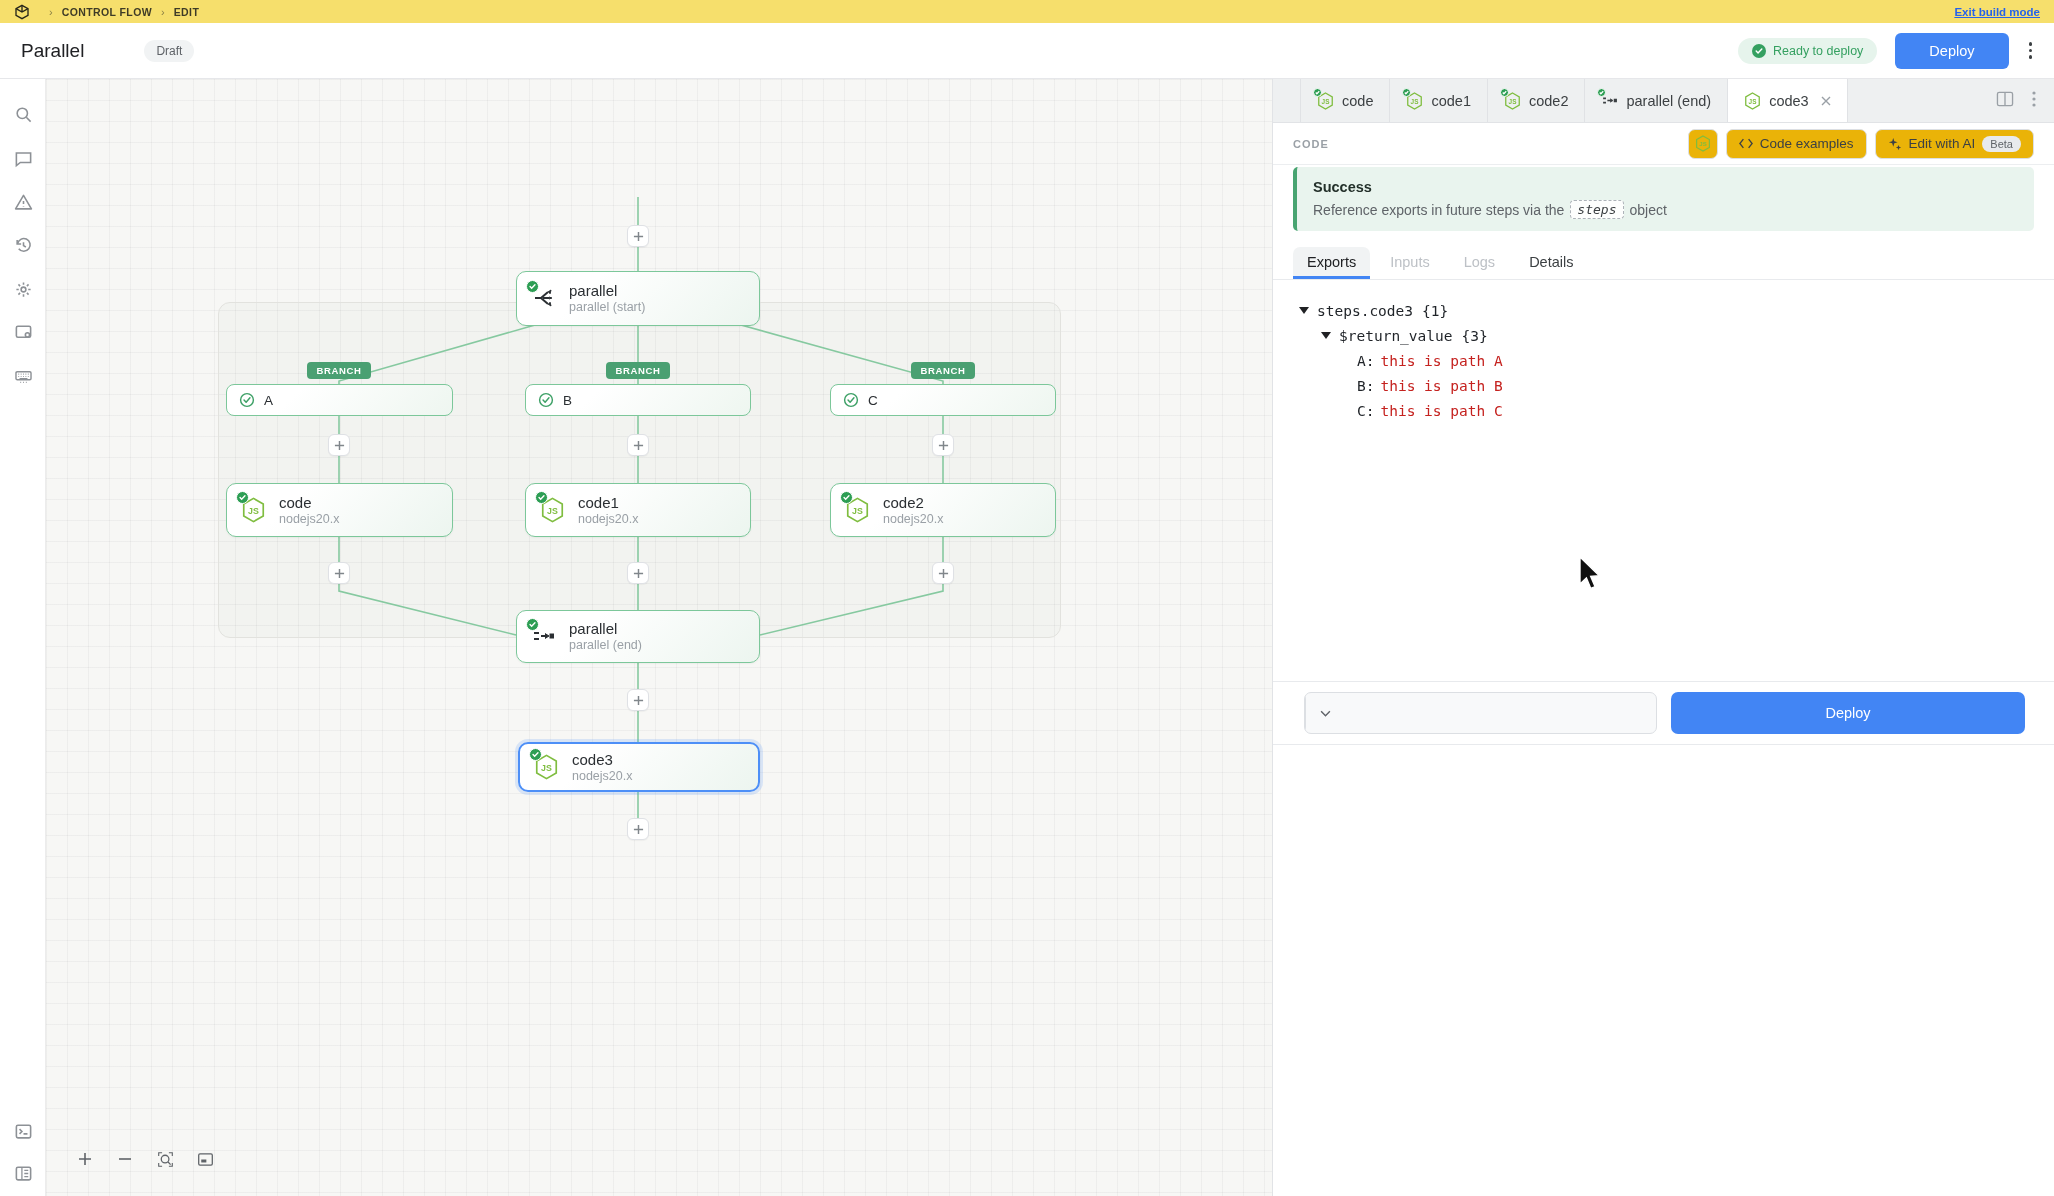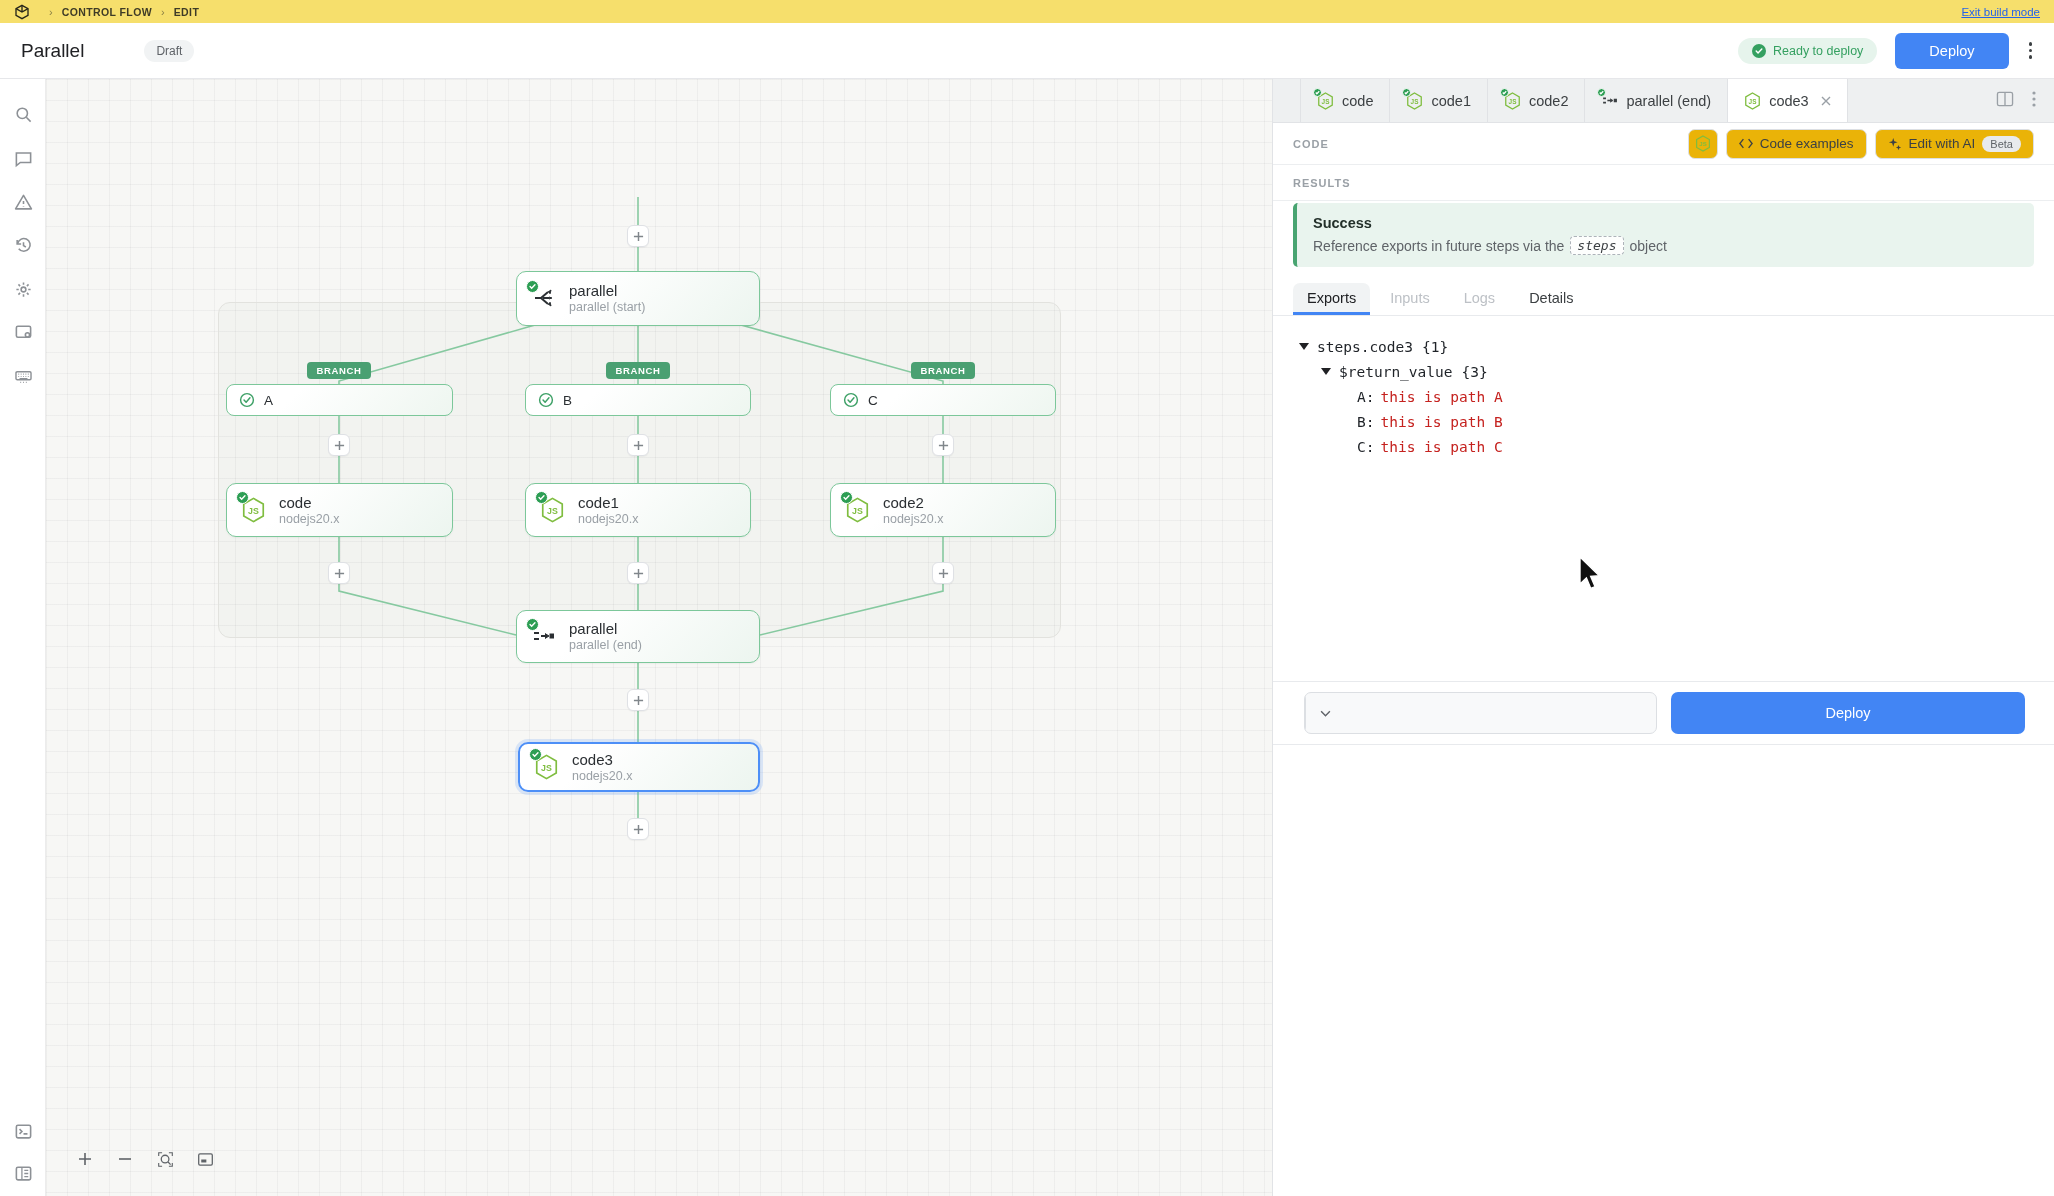--- a/index.html
+++ b/index.html
@@ -4,21 +4,21 @@
 <style>
   * { margin:0; padding:0; box-sizing:border-box; }
   html,body { width:2054px; height:1196px; overflow:hidden; font-family:"Liberation Sans", sans-serif; background:#fff; }
   .stage { position:relative; width:2054px; height:1196px; }
 
   
   .buildbar { position:absolute; left:0; top:0; width:2054px; height:23px; background:#f6df6c; display:flex; align-items:center; padding:0 14px; }
   .buildbar .crumb { font-size:10.5px; font-weight:700; color:#3e3b26; letter-spacing:.4px; }
   .buildbar .chev { color:#8a7f45; font-size:11px; margin:0 9px; }
   .logo-cube { width:16px; height:16px; margin-right:10px; }
-  .exit-link { margin-left:auto; font-size:11.5px; font-weight:400; color:#2563eb; text-decoration:underline; }
+  .exit-link { margin-left:auto; font-size:11.5px; font-weight:700; color:#2563eb; text-decoration:underline; }
 
   
   .header { position:absolute; left:0; top:23px; width:2054px; height:56px; background:#fff; border-bottom:1px solid #e6e7ea; display:flex; align-items:center; }
   .page-title { font-size:19px; font-weight:500; color:#202124; margin-left:21px; }
   .draft-badge { margin-left:60px; background:#f1f3f4; color:#5f6368; font-size:12px; padding:4px 12px; border-radius:12px; }
   .hdr-right { margin-left:auto; display:flex; align-items:center; margin-right:18px; }
   .ready-pill { display:flex; align-items:flex-end; gap:7px; background:#e6f4ec; color:#34a060; font-size:12.5px; font-weight:500; padding:6px 14px; border-radius:14px; margin-right:18px; }
   .check-dot { width:14px; height:14px; border-radius:50%; background:#34a060; display:flex; align-items:center; justify-content:center; }
   .deploy-btn { background:#4285f4; color:#fff; font-size:14.5px; font-weight:500; border:none; border-radius:6px; padding:10px 34px; cursor:pointer; }
   .kebab { margin-left:16px; display:flex; flex-direction:column; gap:3px; padding:4px; }
@@ -518,23 +518,20 @@
           <svg width="14" height="14" viewBox="0 0 16 16" fill="#3c4043">
               <path d="M6 1l1.2 3.8L11 6 7.2 7.2 6 11 4.8 7.2 1 6l3.8-1.2z"></path>
               <path d="M12 9l.8 2.2L15 12l-2.2.8L12 15l-.8-2.2L9 12l2.2-.8z"></path>
             </svg>
           <span>Edit with AI</span>
           <span class="beta-pill">Beta</span>
         </div>
       </div>
     </div>
 
-    <div class="results-row">
-      <span class="sec-label">RESULTS</span>
-    </div>
 
     <div class="success-banner">
       <div class="success-title">Success</div>
       <div class="success-body">
         <span>Reference exports in future steps via the</span>
         <span class="steps-chip">steps</span>
         <span>object</span>
       </div>
     </div>
 

